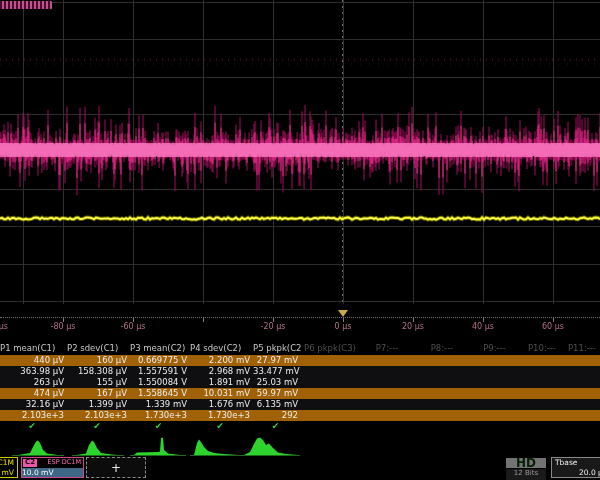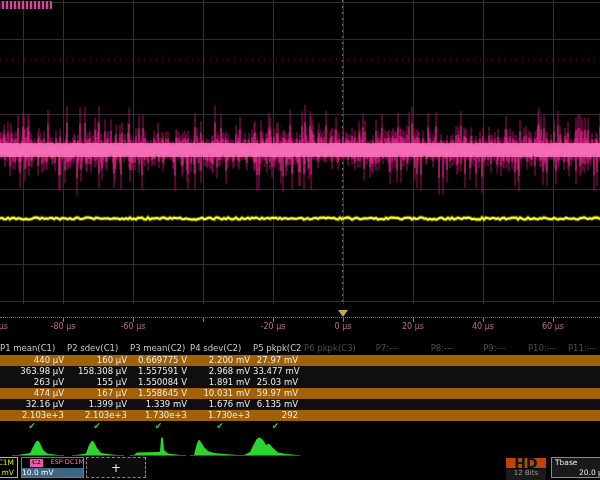--- a/index.html
+++ b/index.html
@@ -42,27 +42,27 @@
   .chk{color:#35d435;text-align:center;font-size:9px;background:#000;}
   
   .histicons{position:absolute;left:0;top:430px;}
   
   .bottom-bar{position:absolute;left:0;top:457px;width:600px;height:23px;background:#000;}
   .desc-box{position:absolute;top:0;height:21px;box-sizing:border-box;font-size:7.5px;}
   .c1-box{left:-70px;width:88px;border:1px solid #caca00;color:#e3e300;}
   .c1-box .r1,.c1-box .r2{height:9.5px;line-height:9.5px;text-align:right;padding-right:3px;white-space:nowrap;}
   .c2-box{left:21px;width:63px;border:1px solid #d4458f;}
   .c2-box .r1{height:9.5px;line-height:9.5px;display:flex;align-items:center;}
-  .c2-badge{background:#e85aa8;color:#20000f;font-weight:bold;padding:0 2px;margin:8px;line-height:7.5px;font-size:7px;font-family:Liberation Serif, serif;}
+  .c2-badge{background:#e85aa8;color:#20000f;font-weight:bold;padding:0 2px;margin:1px;line-height:7.5px;font-size:7px;}
   .c2-flags{color:#ff6eb4;font-size:6.5px;margin-left:auto;padding-right:2px;white-space:nowrap;}
   .c2-box .r2{height:9.5px;line-height:9.5px;background:#3d6784;color:#fff;text-align:left;padding-right:3px;}
   .add-box{left:86px;width:60px;border:1px dashed #8a8a8a;background:#0c0c0c;color:#e8e8e8;
     display:flex;align-items:center;justify-content:center;font-size:12px;}
-  .hd-badge{position:absolute;left:506px;top:1px;width:40px;height:10px;background:#c2410c;color:#032003;
-    font-size:14px;font-weight:bold;text-align:center;line-height:10px;}
+  .hd-badge{position:absolute;left:506px;top:1px;width:40px;height:10px;background:#737373;color:#032003;
+    font-size:12px;font-weight:bold;text-align:center;line-height:10px;}
   .hd-sub{position:absolute;left:506px;top:12px;width:40px;height:26px;background:#1a1a1a;color:#9a9a9a;
     font-size:7px;text-align:center;line-height:9px;}
   .tbase-box{left:551px;width:120px;border:1px solid #888;background:#191919;color:#eee;}
   .tbase-box .r1{height:9.5px;line-height:9.5px;padding-left:3px;font-size:7.5px;}
   .tbase-box .r2{height:9.5px;line-height:9.5px;padding-left:27px;font-size:7.5px;white-space:nowrap;}
 </style>
 </head>
 <body>
 
 <div class="screen">

